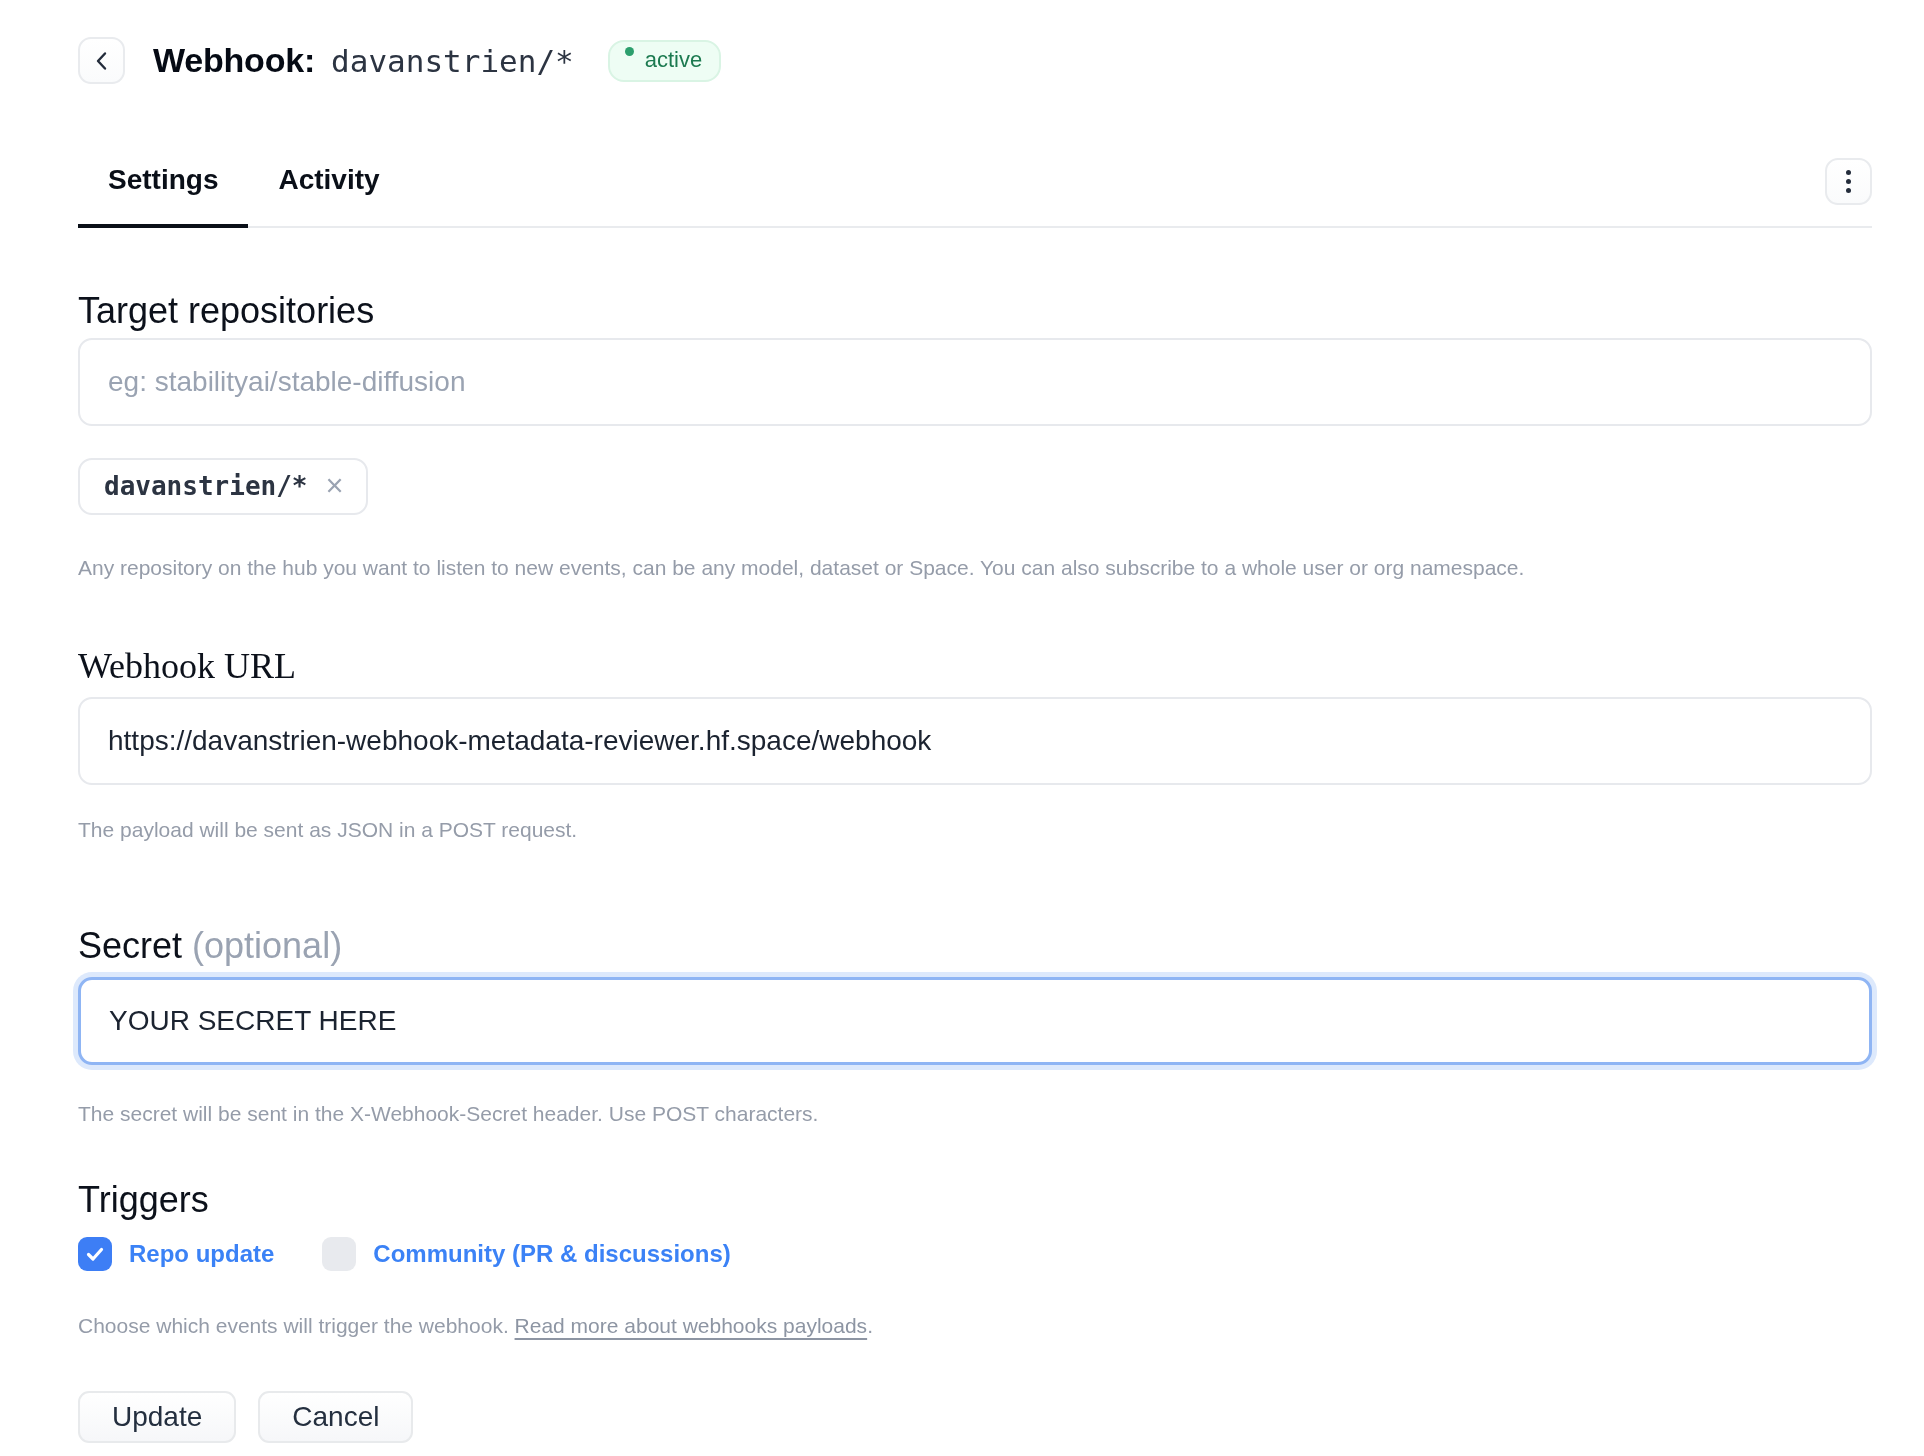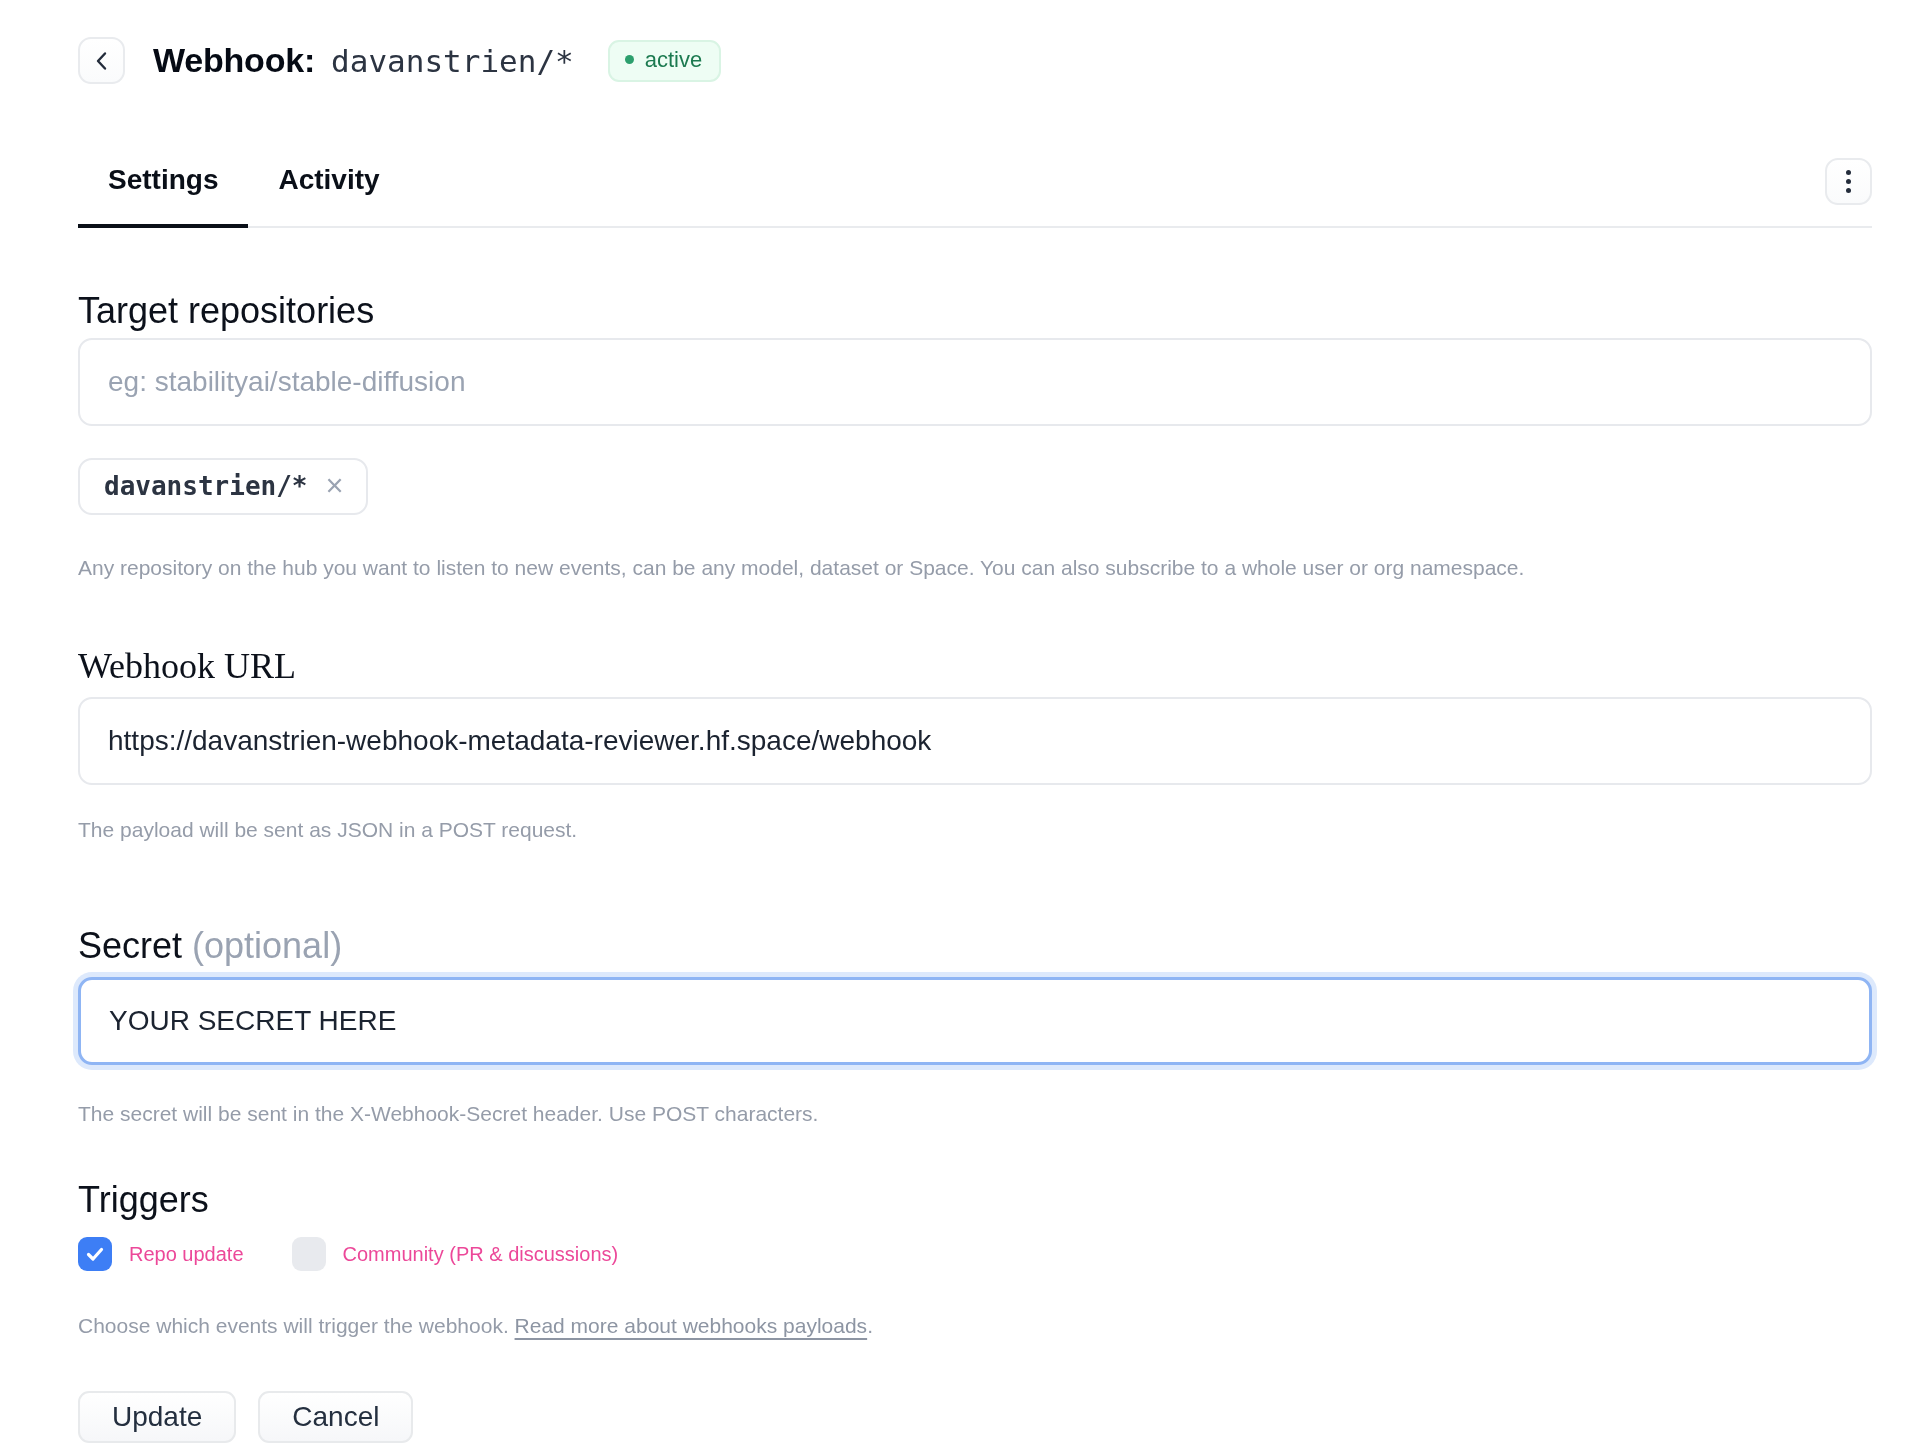--- a/index.html
+++ b/index.html
@@ -21,23 +21,23 @@
     display: flex; align-items: center; justify-content: center;
     cursor: pointer;
   }
   .page-title { display: flex; align-items: baseline; margin-left: 28px; }
   .title-bold { font-size: 34px; font-weight: 700; color: #050a14; letter-spacing: -0.2px; }
   .title-mono {
     font-family: "DejaVu Sans Mono", "Liberation Mono", monospace;
     font-size: 31px; color: #2c3442; margin-left: 16px;
   }
   .status-badge {
-    display: inline-flex; align-items: center; margin-left: 34px;
+    display: inline-flex; align-items: flex-start; margin-left: 34px;
     background: #eefdf4; border: 2px solid #d9f4e4;
-    border-radius: 11px; padding: 5px 17px 7px 15px;
+    border-radius: 16px; padding: 5px 17px 7px 15px;
   }
   .status-dot { width: 9px; height: 9px; border-radius: 50%; background: #2c9f6d; margin-right: 11px; }
   .status-text { font-size: 22px; color: #1c7a50; }
 
   
   .tabs {
     position: relative; margin-top: 78px;
     display: flex; align-items: flex-end;
     border-bottom: 2px solid #e9ebee;
   }
@@ -105,21 +105,21 @@
   
   .checks-row { display: flex; align-items: center; gap: 48px; }
   .check-option { display: flex; align-items: center; gap: 17px; cursor: pointer; }
   .checkbox {
     width: 34px; height: 34px; border-radius: 9px;
     background: #e8eaee; display: flex; align-items: center; justify-content: center;
   }
   .checkbox svg { display: none; }
   .checkbox.checked { background: #3d7ef5; }
   .checkbox.checked svg { display: block; }
-  .check-label { font-size: 20px; color: #ec4899; }
+  .check-label { font-size: 24px; color: #3b82f6; font-weight: bold; }
 
   
   .actions { display: flex; gap: 22px; }
   .action-btn {
     height: 52px; padding: 0 32px;
     border: 2px solid #e8eaec; border-radius: 11px;
     background: linear-gradient(to bottom, #ffffff, #f6f7f9);
     font-family: "Liberation Sans", sans-serif;
     font-size: 28px; color: #242f3f; cursor: pointer;
   }

